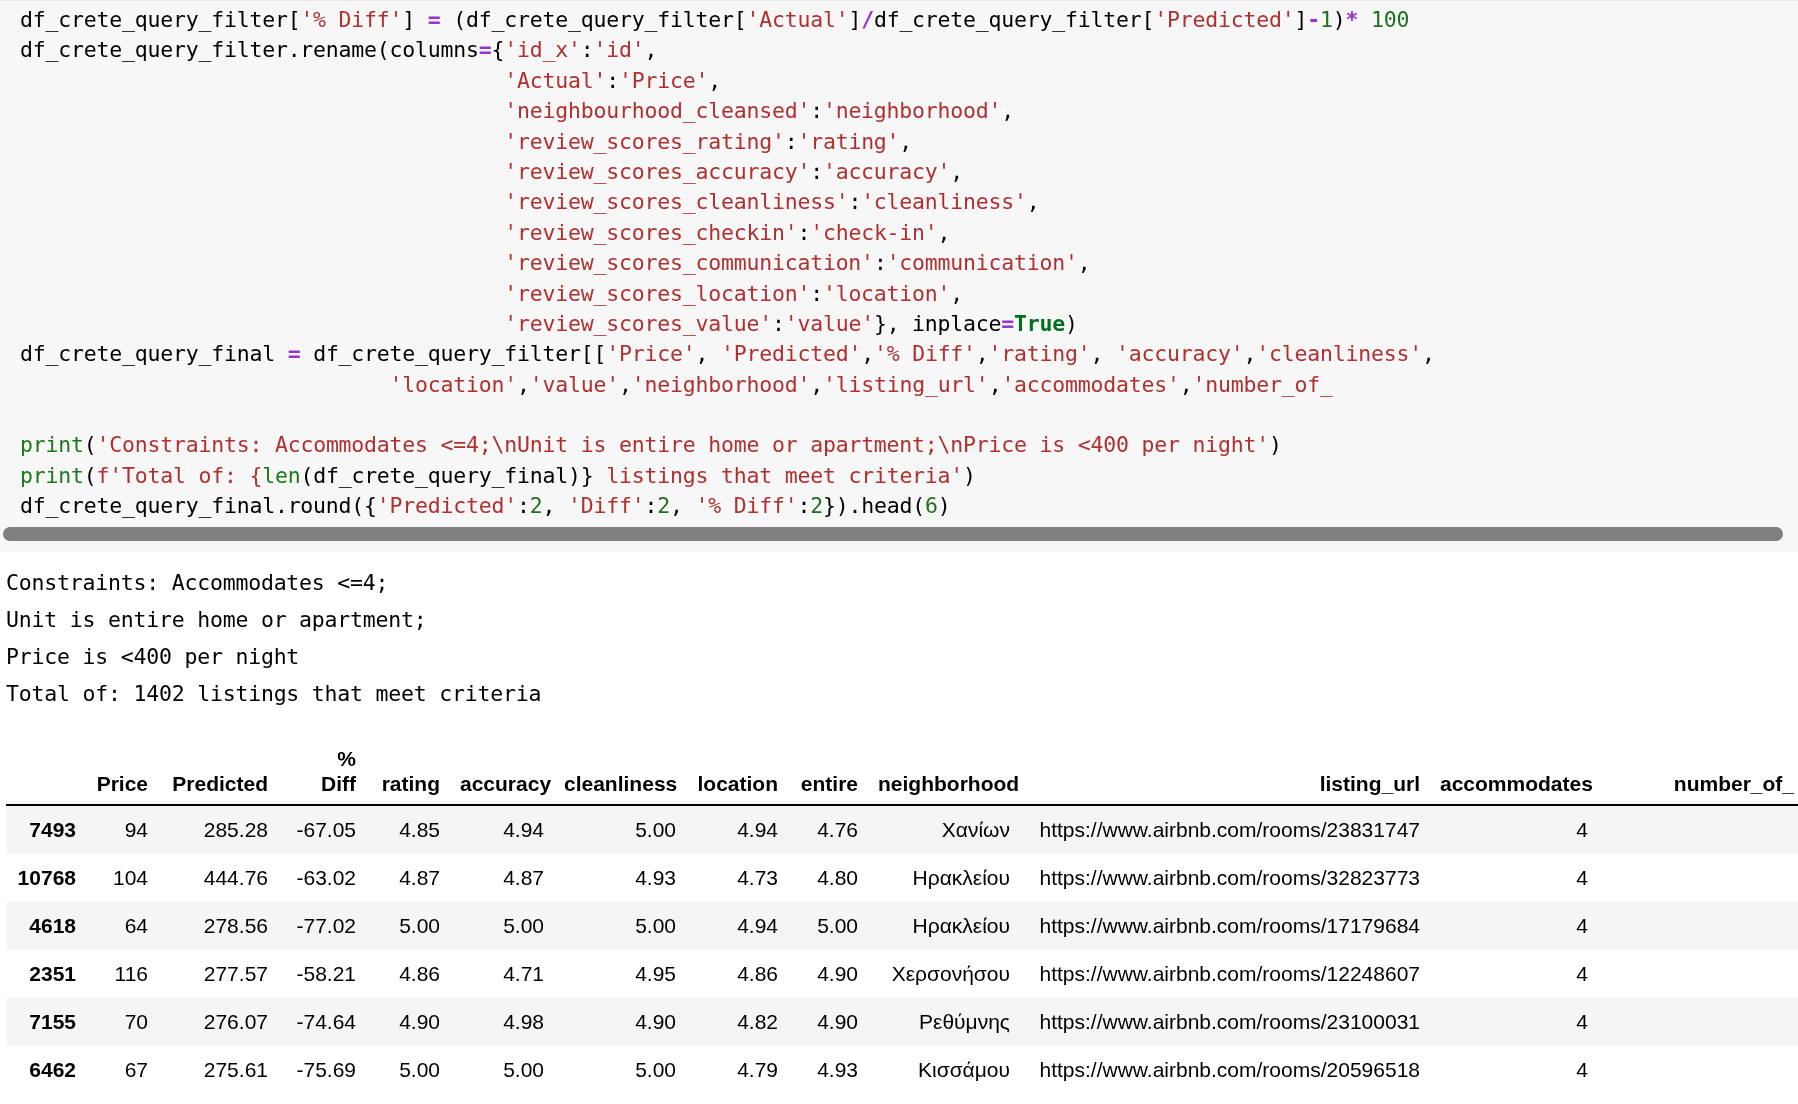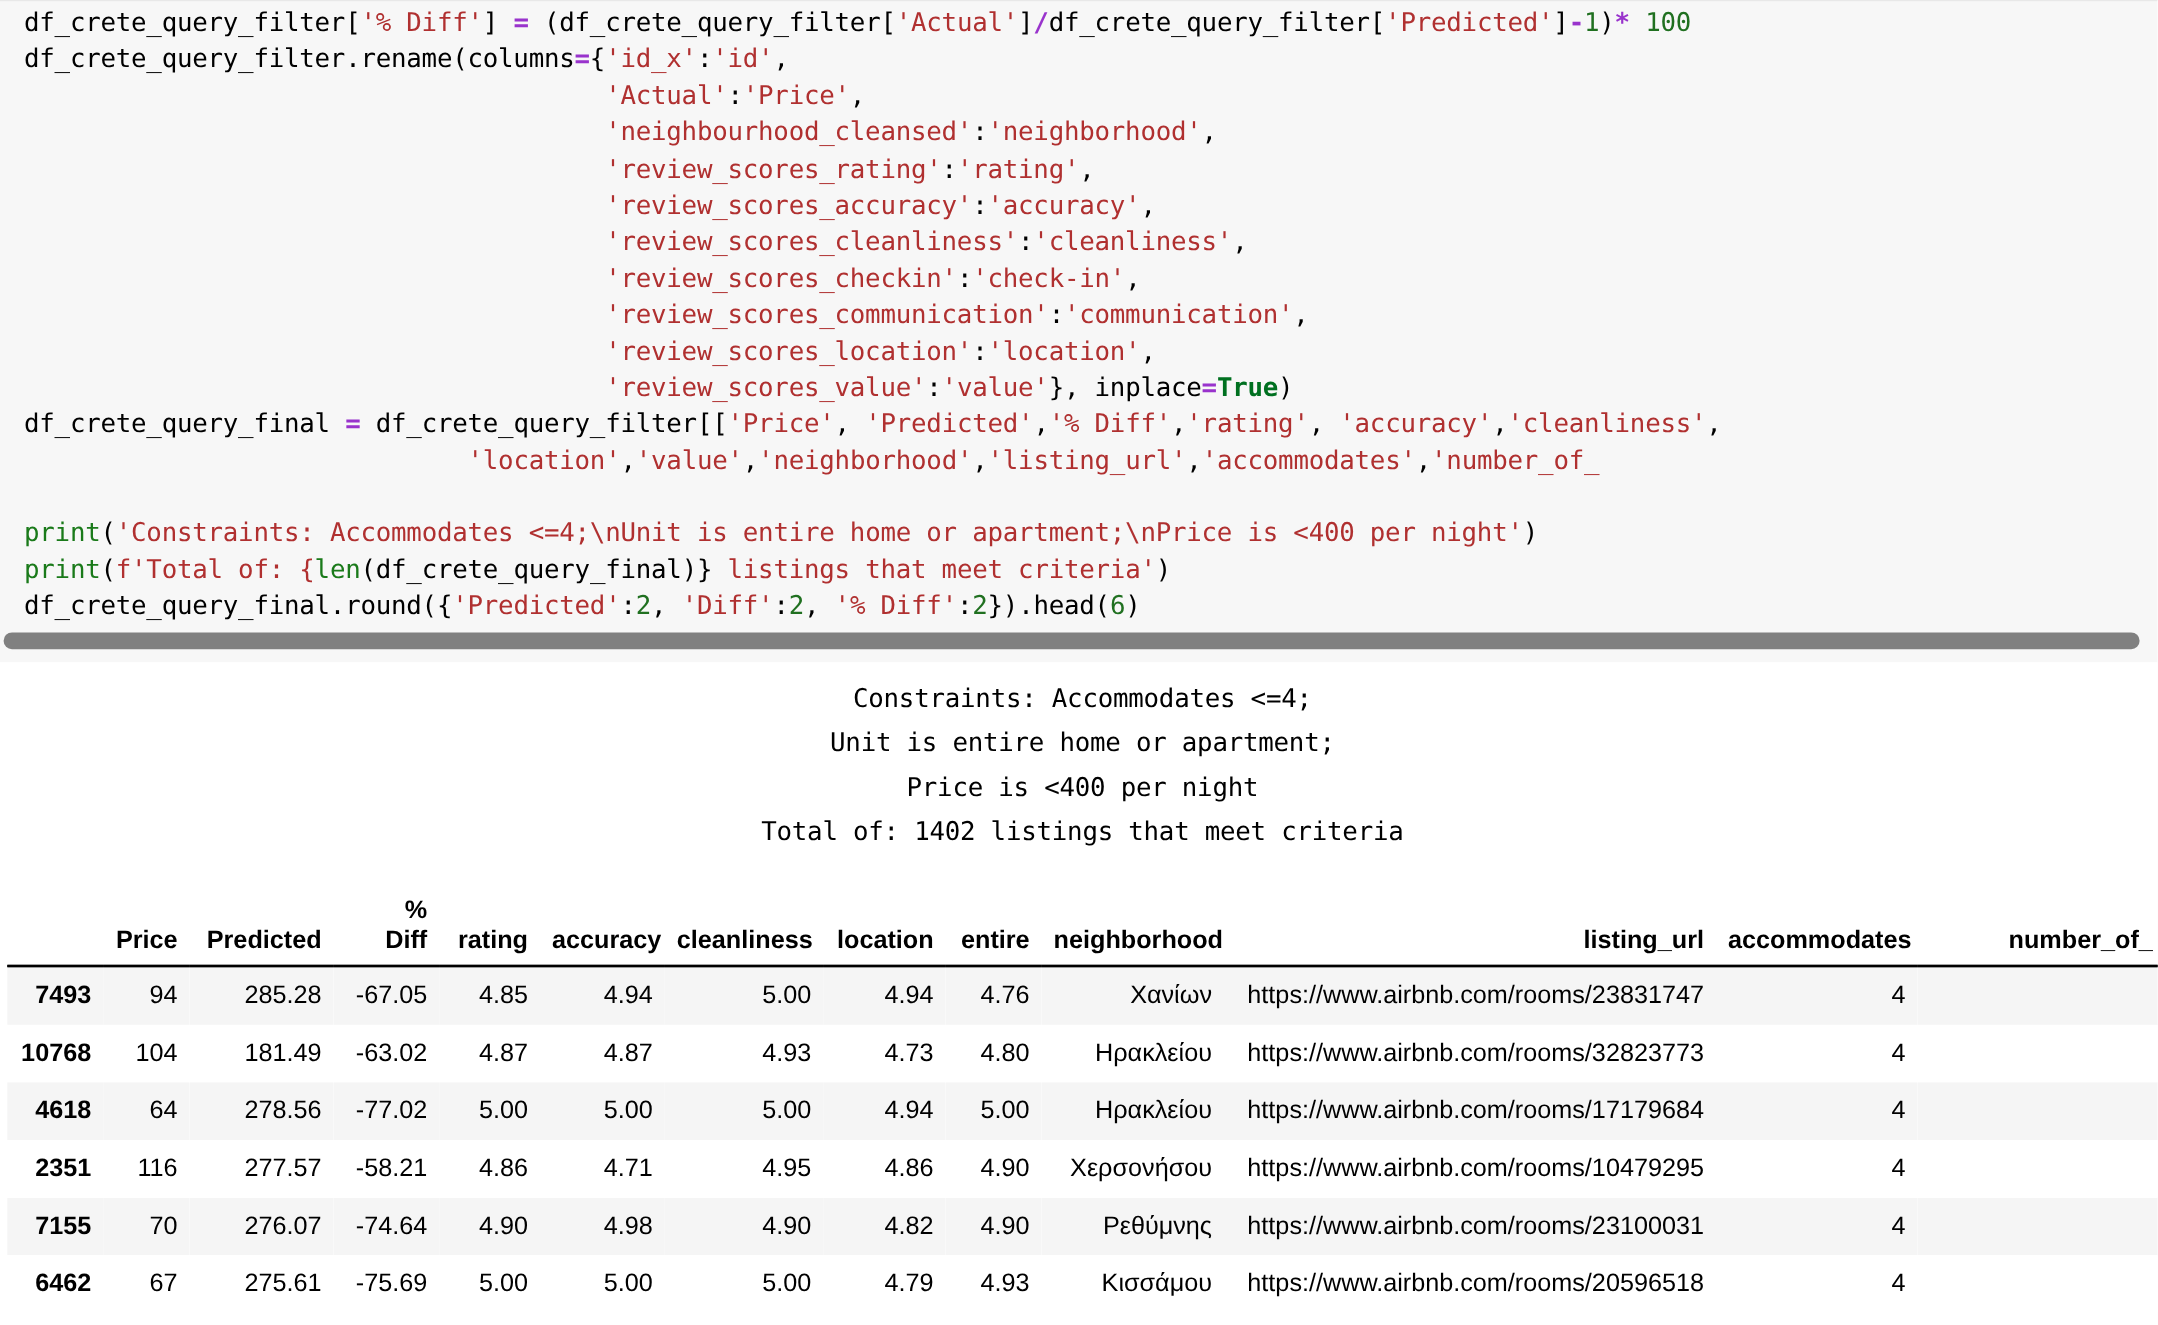--- a/index.html
+++ b/index.html
@@ -67,21 +67,20 @@
     padding: 12px 0 0 6px;
   }
   pre.stdout {
     margin: 0;
     font-family: "DejaVu Sans Mono", "Liberation Mono", monospace;
     font-size: 21.5px;
     line-height: 37px;
     color: #000000;
     white-space: pre;
     letter-spacing: -0.2px;
-    text-align: center;
   }
 
   
   #df-wrap {
     position: relative;
     width: 1798px;
     margin-top: 34px;
     overflow: hidden;
   }
   table.dataframe {
@@ -198,21 +197,21 @@
             <td>4.94</td>
             <td>4.76</td>
             <td>Χανίων</td>
             <td>https://www.airbnb.com/rooms/23831747</td>
             <td>4</td>
             <td></td>
           </tr>
           <tr class="even">
             <td class="idx">10768</td>
             <td>104</td>
-            <td>181.49</td>
+            <td>444.76</td>
             <td>-63.02</td>
             <td>4.87</td>
             <td>4.87</td>
             <td>4.93</td>
             <td>4.73</td>
             <td>4.80</td>
             <td>Ηρακλείου</td>
             <td>https://www.airbnb.com/rooms/32823773</td>
             <td>4</td>
             <td></td>
@@ -236,21 +235,21 @@
             <td class="idx">2351</td>
             <td>116</td>
             <td>277.57</td>
             <td>-58.21</td>
             <td>4.86</td>
             <td>4.71</td>
             <td>4.95</td>
             <td>4.86</td>
             <td>4.90</td>
             <td>Χερσονήσου</td>
-            <td>https://www.airbnb.com/rooms/10479295</td>
+            <td>https://www.airbnb.com/rooms/12248607</td>
             <td>4</td>
             <td></td>
           </tr>
           <tr class="odd">
             <td class="idx">7155</td>
             <td>70</td>
             <td>276.07</td>
             <td>-74.64</td>
             <td>4.90</td>
             <td>4.98</td>

